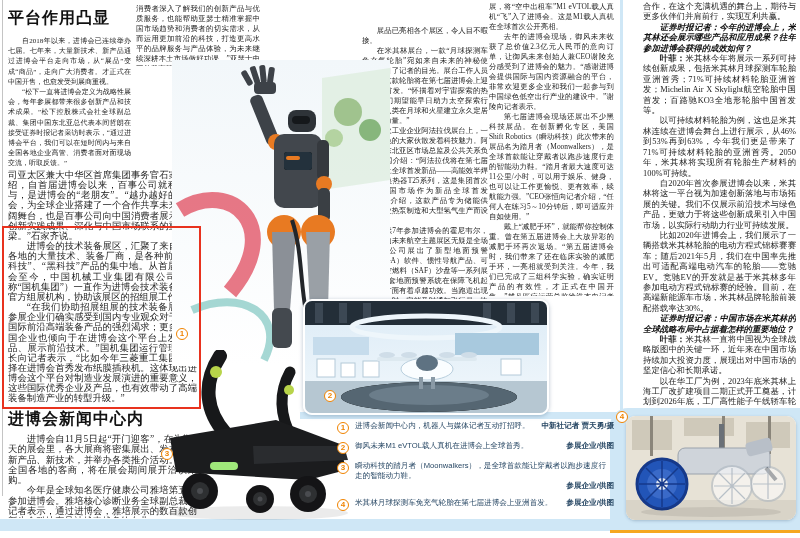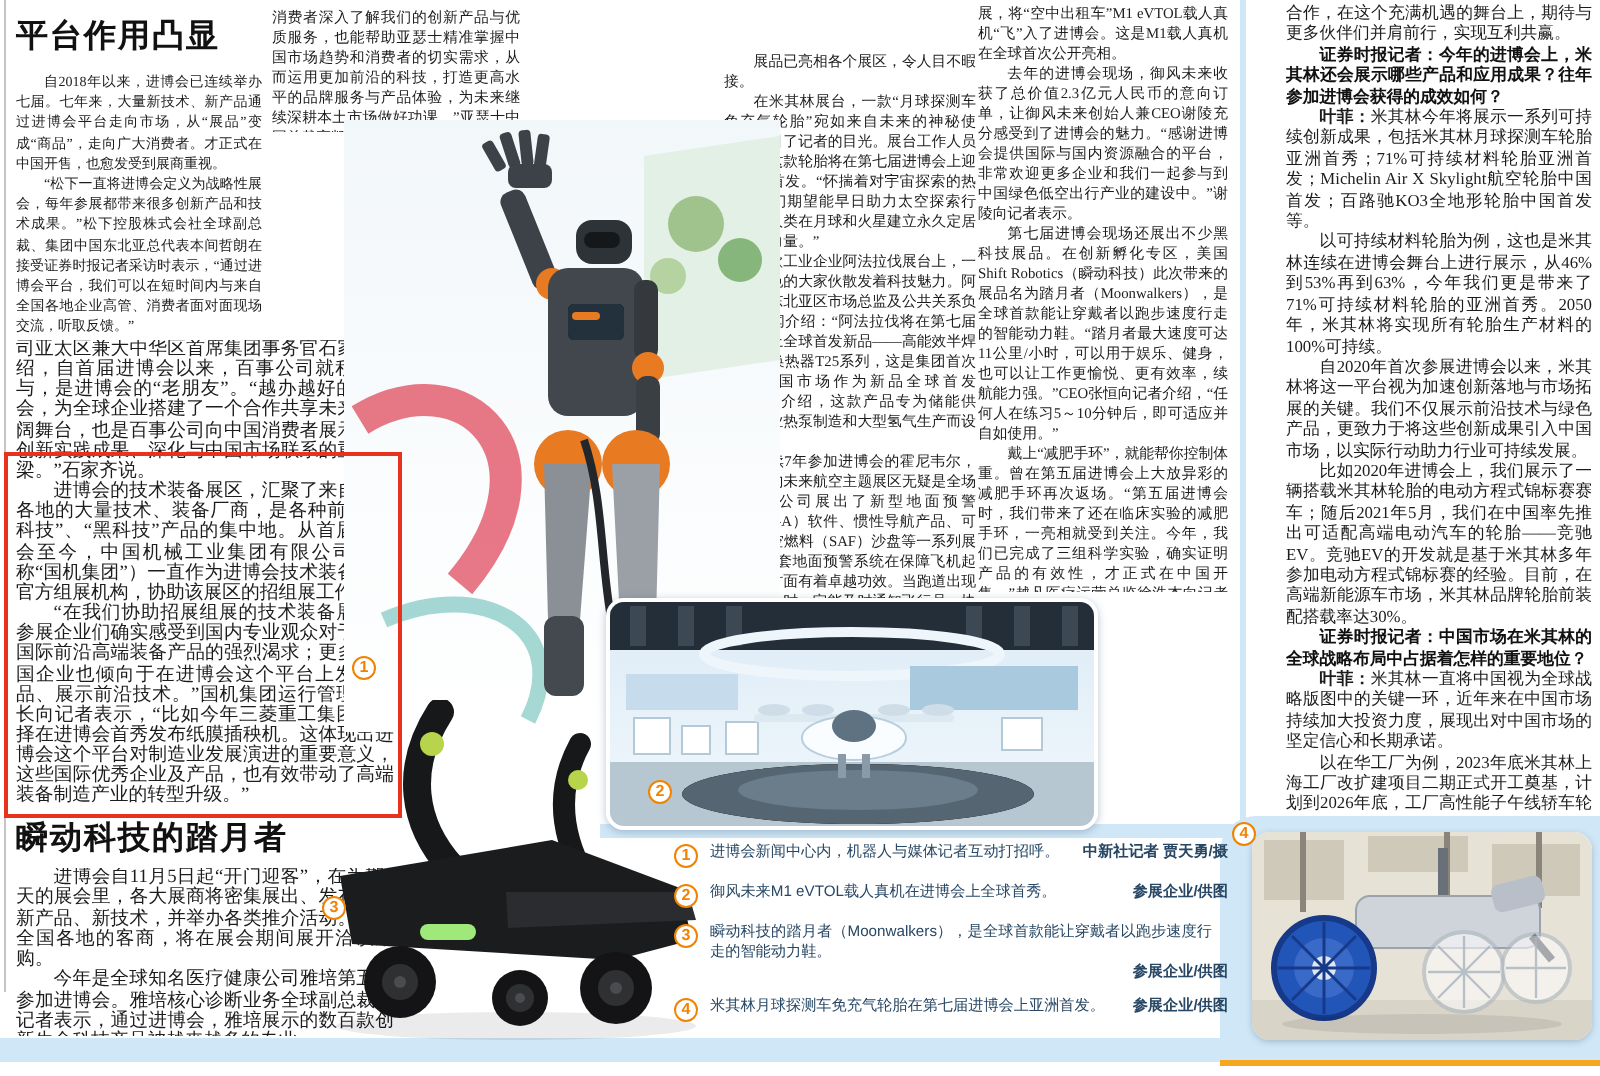--- a/index.html
+++ b/index.html
@@ -12,21 +12,21 @@
   .h1{font-family:Liberation Mono, monospace;font-weight:700;color:#111;}
   #headline1{left:8px;top:8px;width:130px;font-size:16px;letter-spacing:1px;}
   #headline2{left:8px;top:409px;width:180px;font-size:16px;letter-spacing:1px;}
   #col1top{left:8px;top:36px;width:123px;height:134px;font-size:7px;line-height:10.2px;overflow:hidden;}
   #col1wide{left:8px;top:170px;width:189px;height:238px;font-size:9.4px;line-height:10.15px;overflow:hidden;}
   #col1bottom{left:8px;top:434px;width:189px;height:84px;font-size:9.4px;line-height:10.3px;overflow:hidden;}
   #col2{left:136px;top:4px;width:124px;height:62px;font-size:7.4px;line-height:10px;overflow:hidden;}
   #col4{left:362px;top:2px;width:126px;height:294px;font-size:7.4px;line-height:10px;overflow:hidden;margin-top:24px;}
   #col5{left:489px;top:2px;width:125px;height:294px;font-size:7.4px;line-height:10px;overflow:hidden;}
   #col6{left:643px;top:2px;width:153px;height:408px;font-size:8.4px;line-height:10.4px;overflow:hidden;}
-  .iv-q{font-weight:700;color:#111;}
+  .iv-q{font-weight:700;font-style:italic;color:#111;}
   .iv-a b{font-weight:700;}
   
   #left-rule{left:2px;top:0;width:1px;height:496px;background:#c4c4c4;}
   #col6-rule{left:620px;top:0;width:3px;height:410px;background:#cfe7f6;}
   #red-box{left:2px;top:226px;width:195px;height:179px;border:2.5px solid #e8321e;z-index:40;}
   
   .photo{overflow:hidden;}
   #robot-photo{left:172px;top:60px;width:218px;height:306px;}
   #booth-photo{left:303px;top:299px;width:242px;height:112px;border-radius:9px;border:2px solid #fff;
                box-shadow:0 1px 4px rgba(60,90,120,.35);z-index:20;}
@@ -63,21 +63,21 @@
 <div id="page">
 
   <div class="abs" id="left-rule"></div>
   <div class="abs" id="col6-rule"></div>
   <div class="abs" id="blue-strip"></div>
   <div class="abs" id="blue-band-mid"></div>
   <div class="abs" id="blue-panel-right"></div>
   <div class="abs" id="orange-line"></div>
 
   <div class="abs h1" id="headline1">平台作用凸显</div>
-  <div class="abs h1" id="headline2">瞬动科技的踏月者</div>
+  <div class="abs h1" id="headline2">进博会新闻中心内</div>
 
   <div class="abs" id="col1top">
       <p class="para">自2018年以来，进博会已连续举办七届。七年来，大量新技术、新产品通过进博会平台走向市场，从“展品”变成“商品”，走向广大消费者。才正式在中国开售，也愈发受到展商重视。</p>
       <p class="para">“松下一直将进博会定义为战略性展会，每年参展都带来很多创新产品和技术成果。”松下控股株式会社全球副总裁、集团中国东北亚总代表本间哲朗在接受证券时报记者采访时表示，“通过进博会平台，我们可以在短时间内与来自全国各地企业高管、消费者面对面现场交流，听取反馈。”</p>
       <p class="para">百事公司是最早来华发展业务的跨国</p>
     </div>
   <div class="abs" id="col1wide">
       <p class="para noindent">司亚太区兼大中华区首席集团事务官石家齐介绍，自首届进博会以来，百事公司就积极参与，是进博会的“老朋友”。“越办越好的进博会，为全球企业搭建了一个合作共享未来的广阔舞台，也是百事公司向中国消费者展示最新创新实践成果、深化与中国市场联系的重要桥梁。”石家齐说。</p>
       <p class="para">进博会的技术装备展区，汇聚了来自全球各地的大量技术、装备厂商，是各种前沿“硬科技”、“黑科技”产品的集中地。从首届进博会至今，中国机械工业集团有限公司（下称“国机集团”）一直作为进博会技术装备展区官方组展机构，协助该展区的招组展工作。</p>
       <p class="para">“在我们协助招展组展的技术装备展区，参展企业们确实感受到国内专业观众对于了解国际前沿高端装备产品的强烈渴求；更多的外国企业也倾向于在进博会这个平台上发布新品、展示前沿技术。”国机集团运行管理部部长向记者表示，“比如今年三菱重工集团就选择在进博会首秀发布纸膜插秧机。这体现出进博会这个平台对制造业发展演进的重要意义，这些国际优秀企业及产品，也有效带动了高端装备制造产业的转型升级。”</p>

